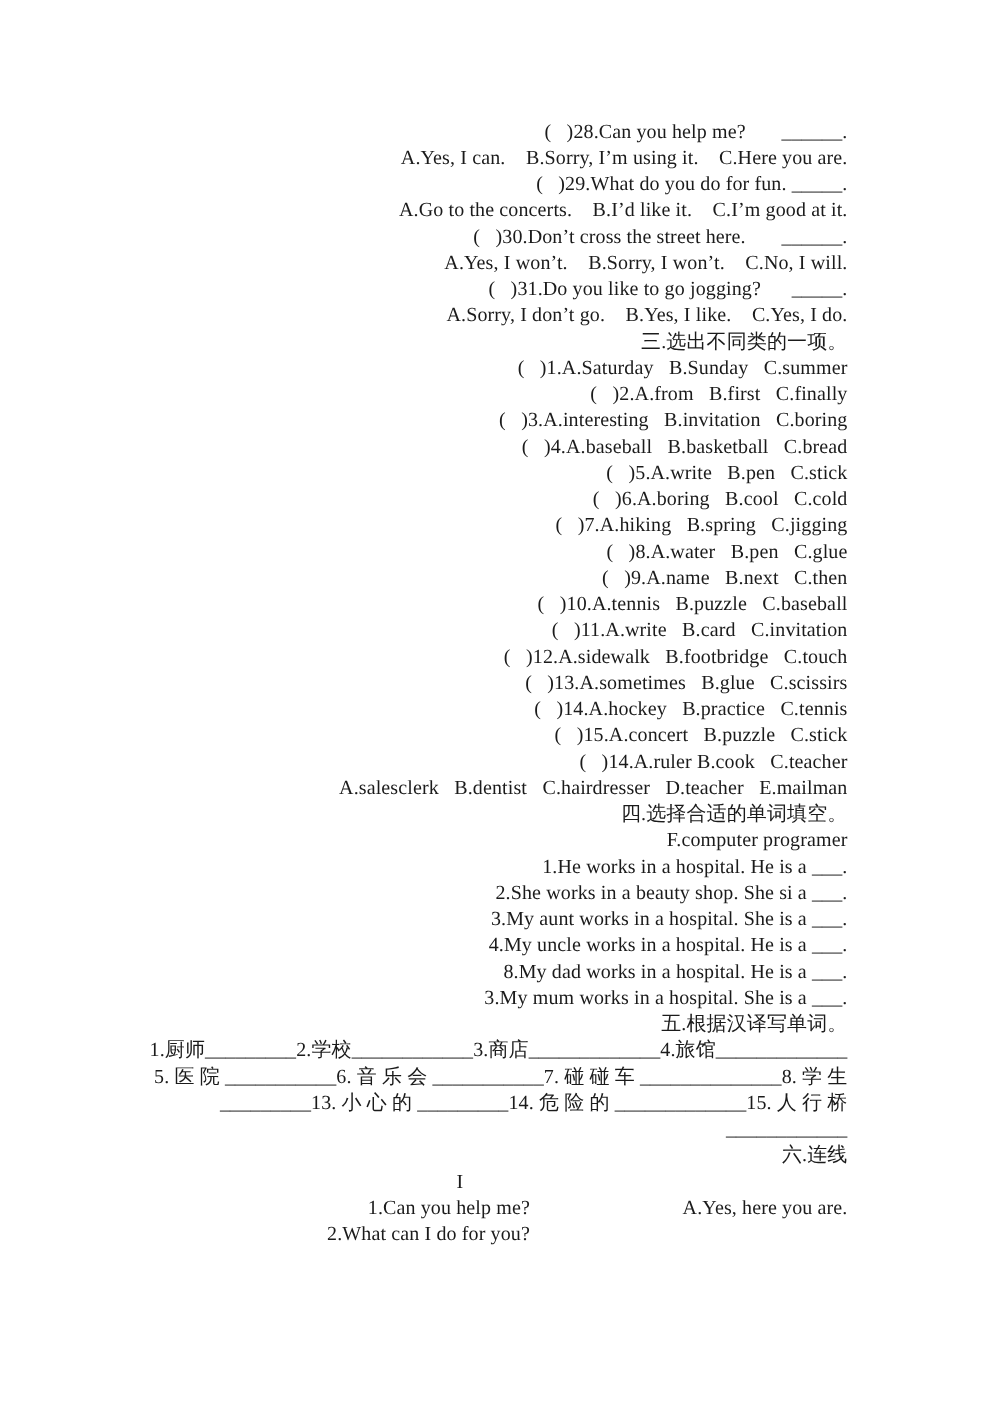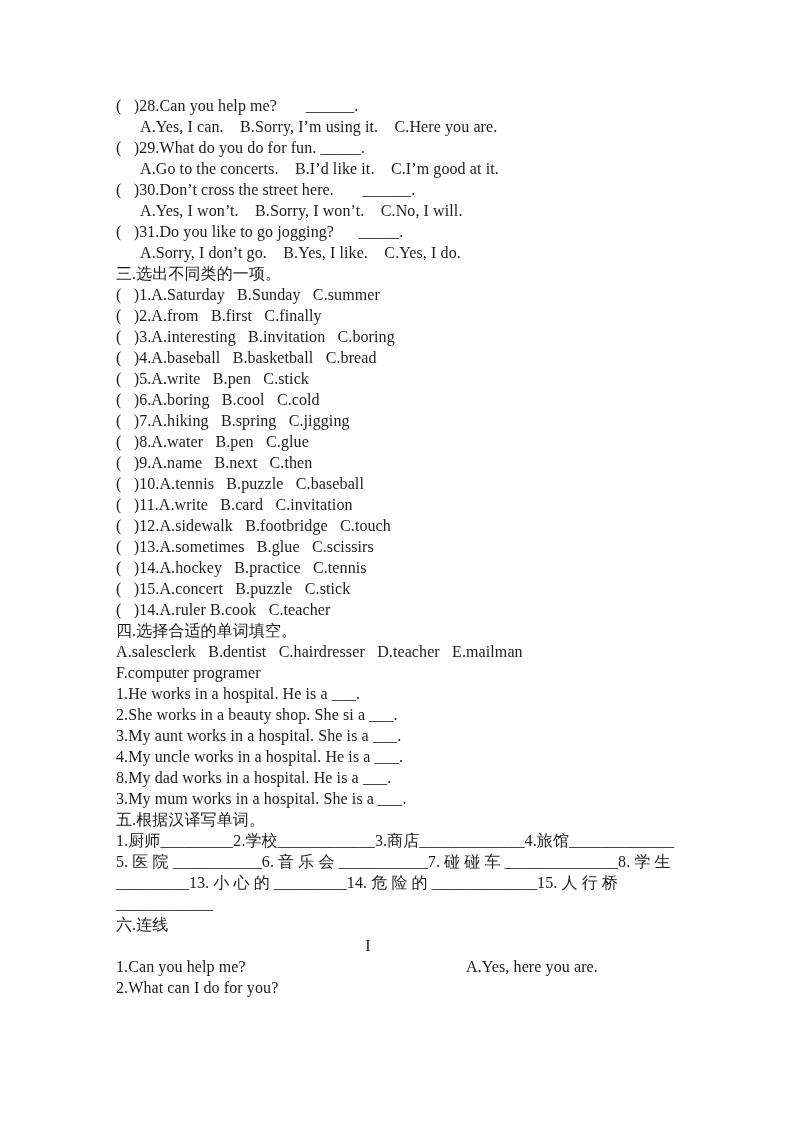--- a/index.html
+++ b/index.html
@@ -21,20 +21,21 @@
   .content {
     position: absolute;
     left: 116px;
     top: 95px;
     width: 562px;
   }
   .line {
     white-space: pre-wrap;
     min-height: 21px;
     letter-spacing: 0.1px;
+    text-align: right;
   }
   .line.indent {
     padding-left: 24px;
   }
   .line.center {
     text-align: center;
     padding-right: 58px;
   }
   .line.match {
     display: flex;
@@ -78,22 +79,22 @@
         <div class="line">(   )9.A.name   B.next   C.then</div>
         <div class="line">(   )10.A.tennis   B.puzzle   C.baseball</div>
         <div class="line">(   )11.A.write   B.card   C.invitation</div>
         <div class="line">(   )12.A.sidewalk   B.footbridge   C.touch</div>
         <div class="line">(   )13.A.sometimes   B.glue   C.scissirs</div>
         <div class="line">(   )14.A.hockey   B.practice   C.tennis</div>
         <div class="line">(   )15.A.concert   B.puzzle   C.stick</div>
         <div class="line">(   )14.A.ruler B.cook   C.teacher</div>
       </div>
     <div>
+        <div class="line">A.salesclerk   B.dentist   C.hairdresser   D.teacher   E.mailman</div>
         <div class="line">四.选择合适的单词填空。</div>
-        <div class="line">A.salesclerk   B.dentist   C.hairdresser   D.teacher   E.mailman</div>
         <div class="line">F.computer programer</div>
         <div class="line">1.He works in a hospital. He is a ___.</div>
         <div class="line">2.She works in a beauty shop. She si a ___.</div>
         <div class="line">3.My aunt works in a hospital. She is a ___.</div>
         <div class="line">4.My uncle works in a hospital. He is a ___.</div>
         <div class="line">8.My dad works in a hospital. He is a ___.</div>
         <div class="line">3.My mum works in a hospital. She is a ___.</div>
       </div>
     <div>
         <div class="line">五.根据汉译写单词。</div>

